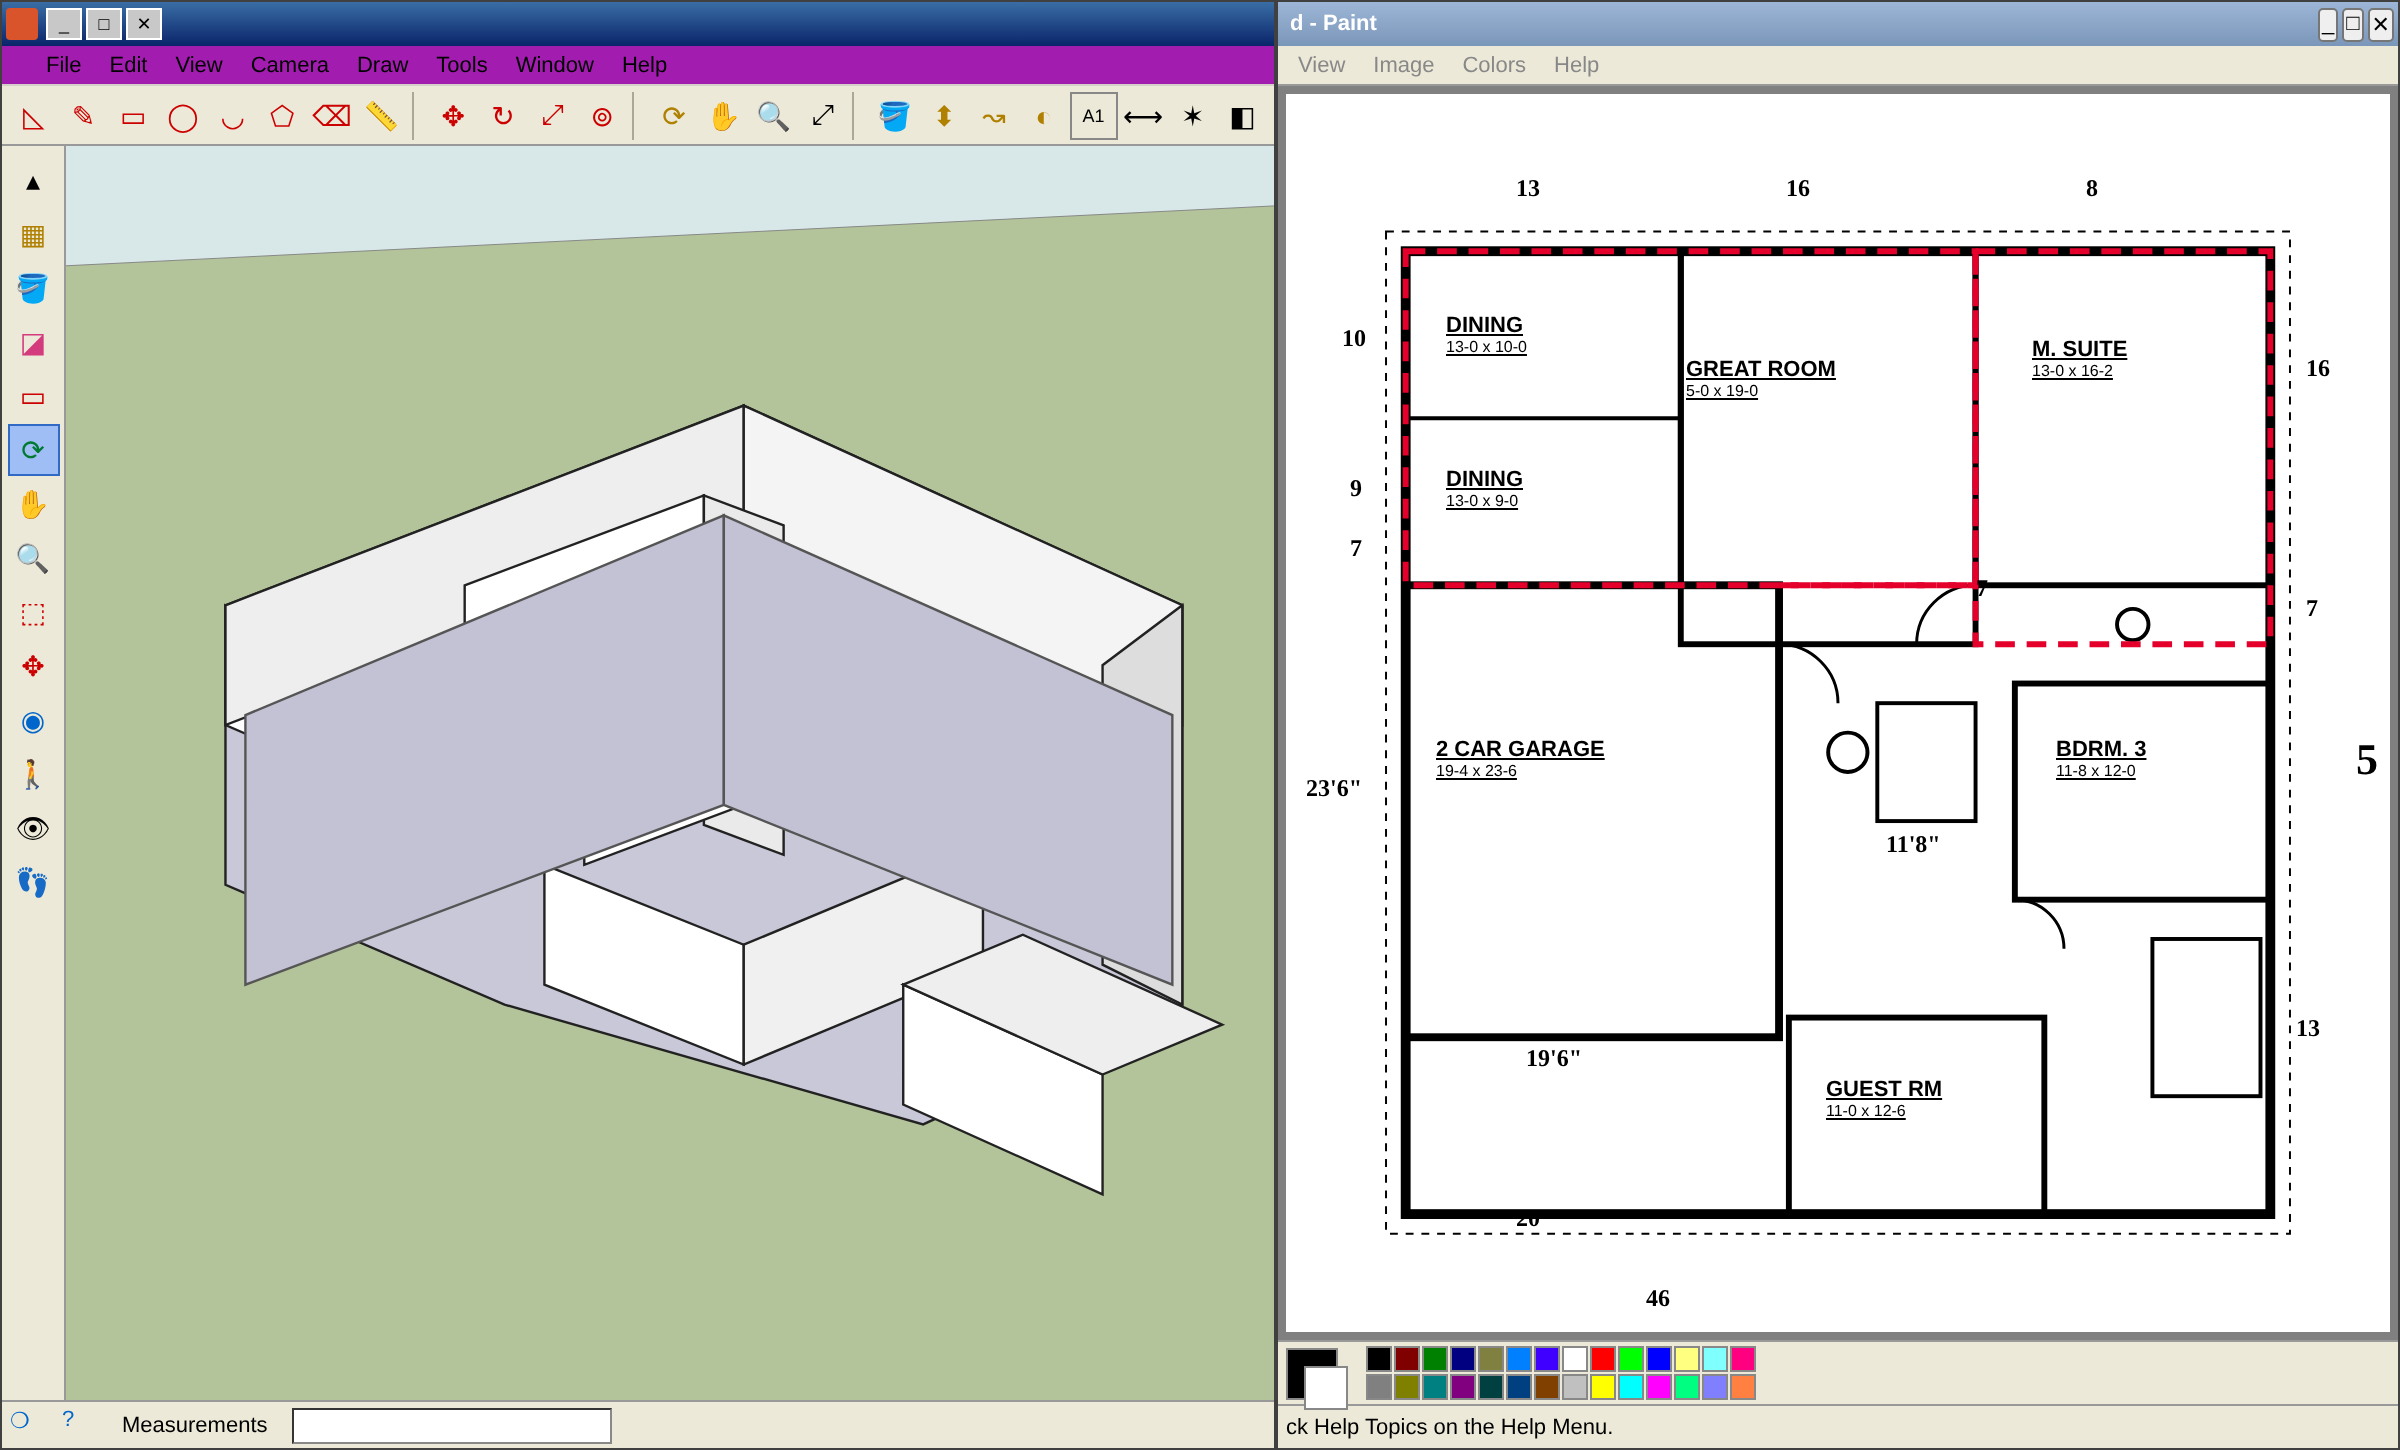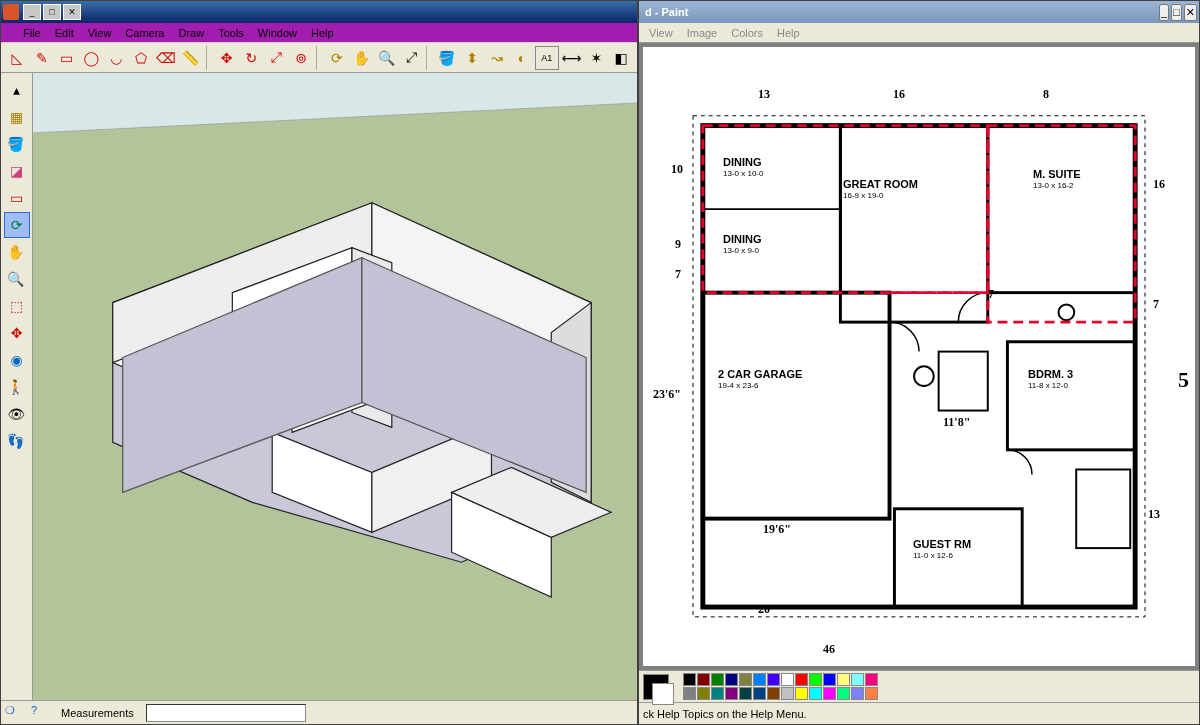--- a/index.html
+++ b/index.html
@@ -48,21 +48,21 @@
   .p-color-row { height: 32px; background: #ece9d8; border-top: 1px solid #999; display: flex; align-items: center; padding: 2px 4px; }
   .color-fg { width: 26px; height: 26px; background: #000; border: 1px solid #888; margin-right: 2px; position: relative;}
   .color-fg::after { content:""; position:absolute; right:-6px; bottom:-6px; width:20px; height:20px; background:#fff; border:1px solid #888;}
   .swatches { display: grid; grid-template-rows: repeat(2, 13px); grid-auto-flow: column; grid-auto-columns: 13px; gap: 1px; margin-left: 12px;}
   .swatch { width: 13px; height: 13px; border: 1px solid #888; }
 
   .p-status { height: 22px; background: #ece9d8; border-top: 1px solid #999; display: flex; align-items: center; padding: 0 4px; color: #000;}
   .p-status .hint { flex: 1; }
 
   
-  .rl { position: absolute; font-family: Arial, sans-serif; font-weight: bold; color: #000; font-size: 12px; white-space: nowrap;}
+  .rl { position: absolute; font-family: Arial, sans-serif; font-weight: bold; text-decoration: underline; color: #000; font-size: 12px; white-space: nowrap;}
   .rl small { display:block; font-size:8px; font-weight:normal; text-decoration:none;}
   .dim { position: absolute; font-family: "Comic Sans MS", cursive; font-weight: bold; color: #000; font-size: 12px;}
 </style>
 </head>
 <body>
 
 <div class="sketchup-window">
 
   <div class="titlebar">
     <div class="app-icon"></div>
@@ -229,22 +229,22 @@
           <line x1="250" y1="250" x2="350" y2="250"></line>
         </g>
 
         <g stroke="#000" stroke-width="1" stroke-dasharray="4 4" fill="none">
           <rect x="50" y="70" width="460" height="510"></rect>
         </g>
       </svg>
 
       
       <div class="rl" style="left:80px; top:108px"><span>DINING</span><small>13-0 x 10-0</small></div>
-      <div class="rl" style="left:200px;top:130px"><span>GREAT ROOM</span><small>16-9 x 19-0</small></div>
-      <div class="rl" style="left:390px;top:120px"><span>M. SUITE</span><small>13-0 x 16-2</small></div>
+      <div class="rl" style="left:200px;top:130px"><span>GREAT ROOM</span><small>5-0 x 19-0</small></div>
+      <div class="rl" style="left:373px;top:120px"><span>M. SUITE</span><small>13-0 x 16-2</small></div>
       <div class="rl" style="left:80px; top:185px"><span>DINING</span><small>13-0 x 9-0</small></div>
       <div class="rl" style="left:75px; top:320px"><span>2 CAR GARAGE</span><small>19-4 x 23-6</small></div>
       <div class="rl" style="left:385px;top:320px"><span>BDRM. 3</span><small>11-8 x 12-0</small></div>
       <div class="rl" style="left:270px;top:490px"><span>GUEST RM</span><small>11-0 x 12-6</small></div>
 
       
       <div class="dim" style="left:115px;top:40px">13</div>
       <div class="dim" style="left:250px;top:40px">16</div>
       <div class="dim" style="left:400px;top:40px">8</div>
       <div class="dim" style="left:28px; top:115px">10</div>

